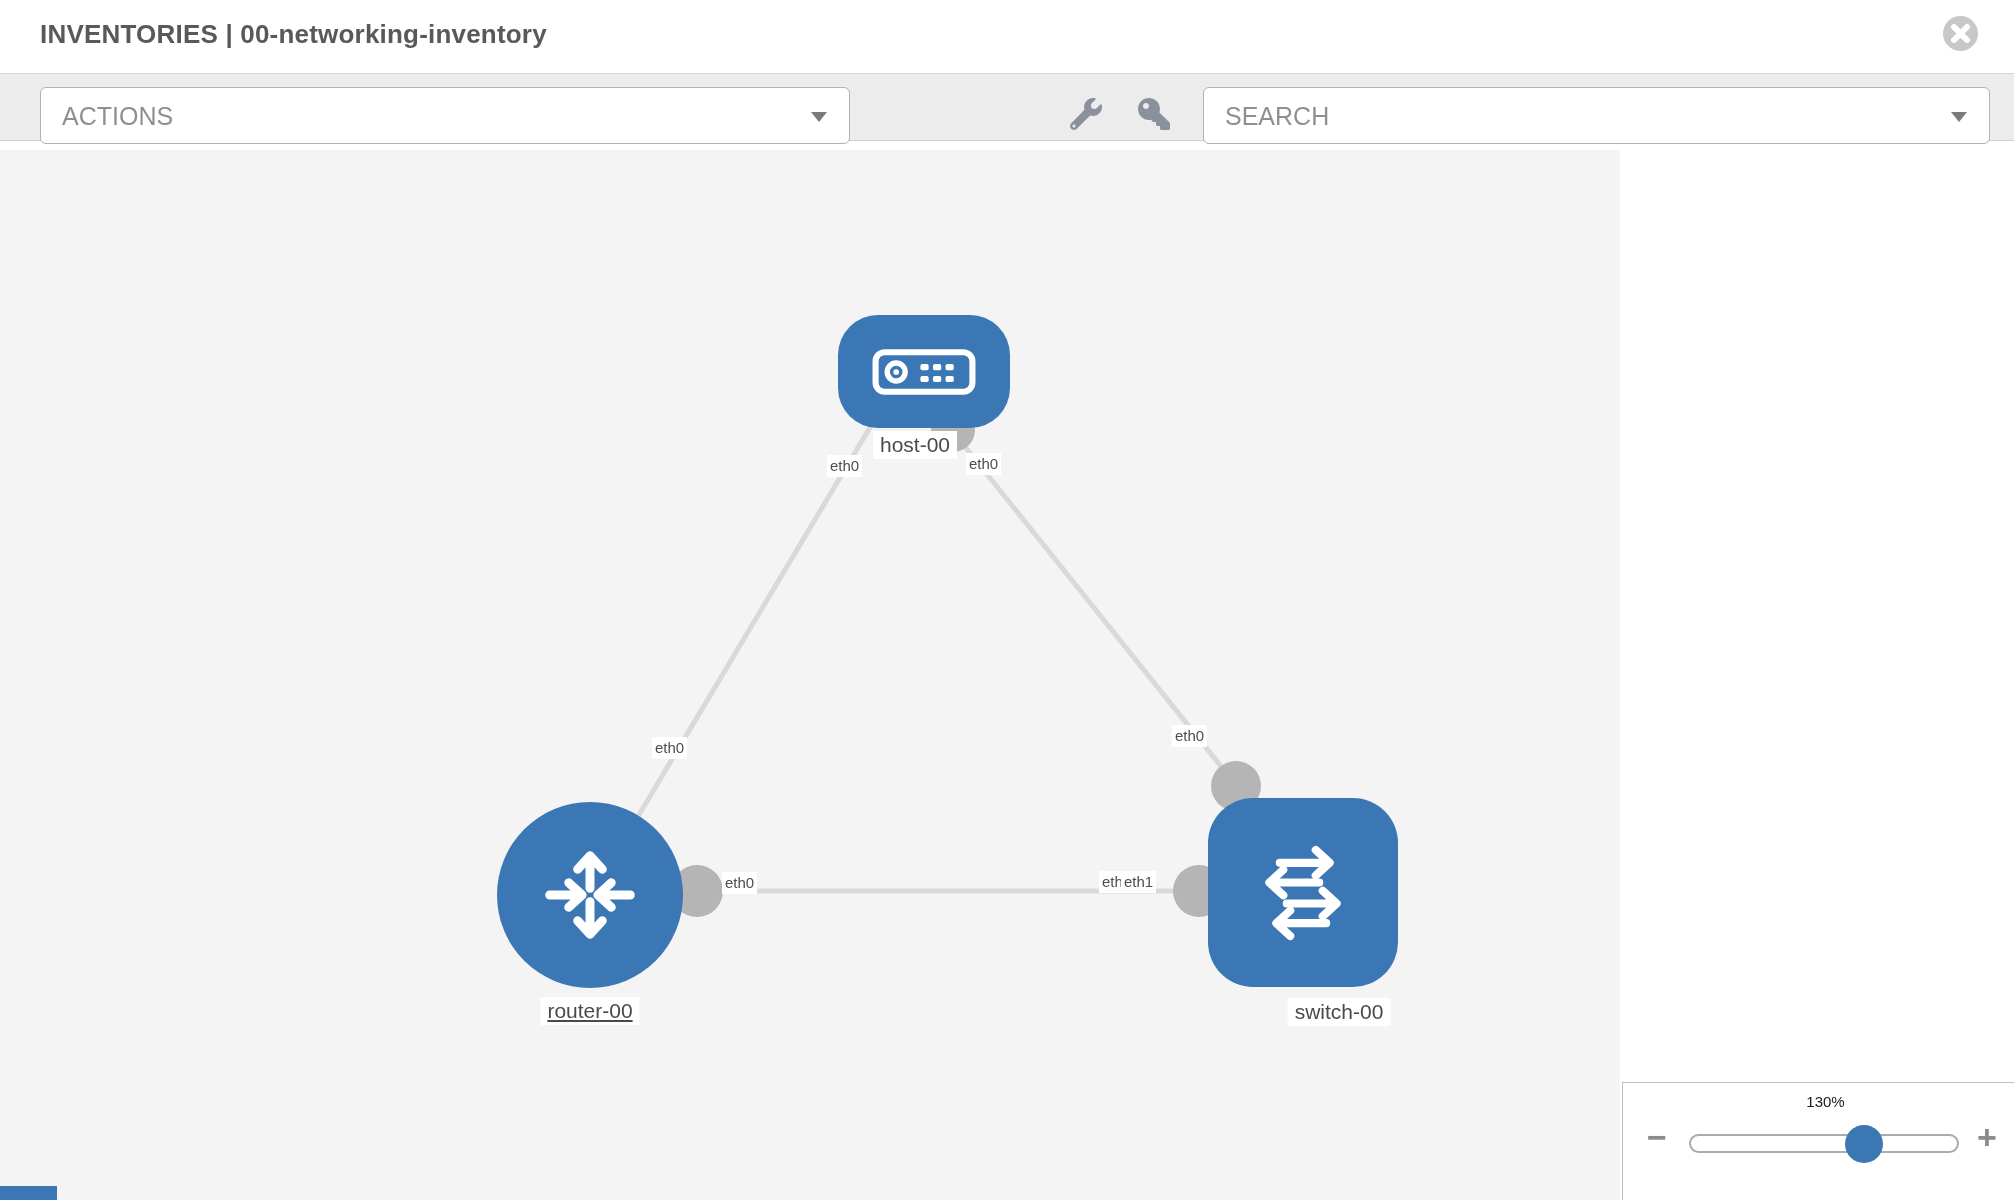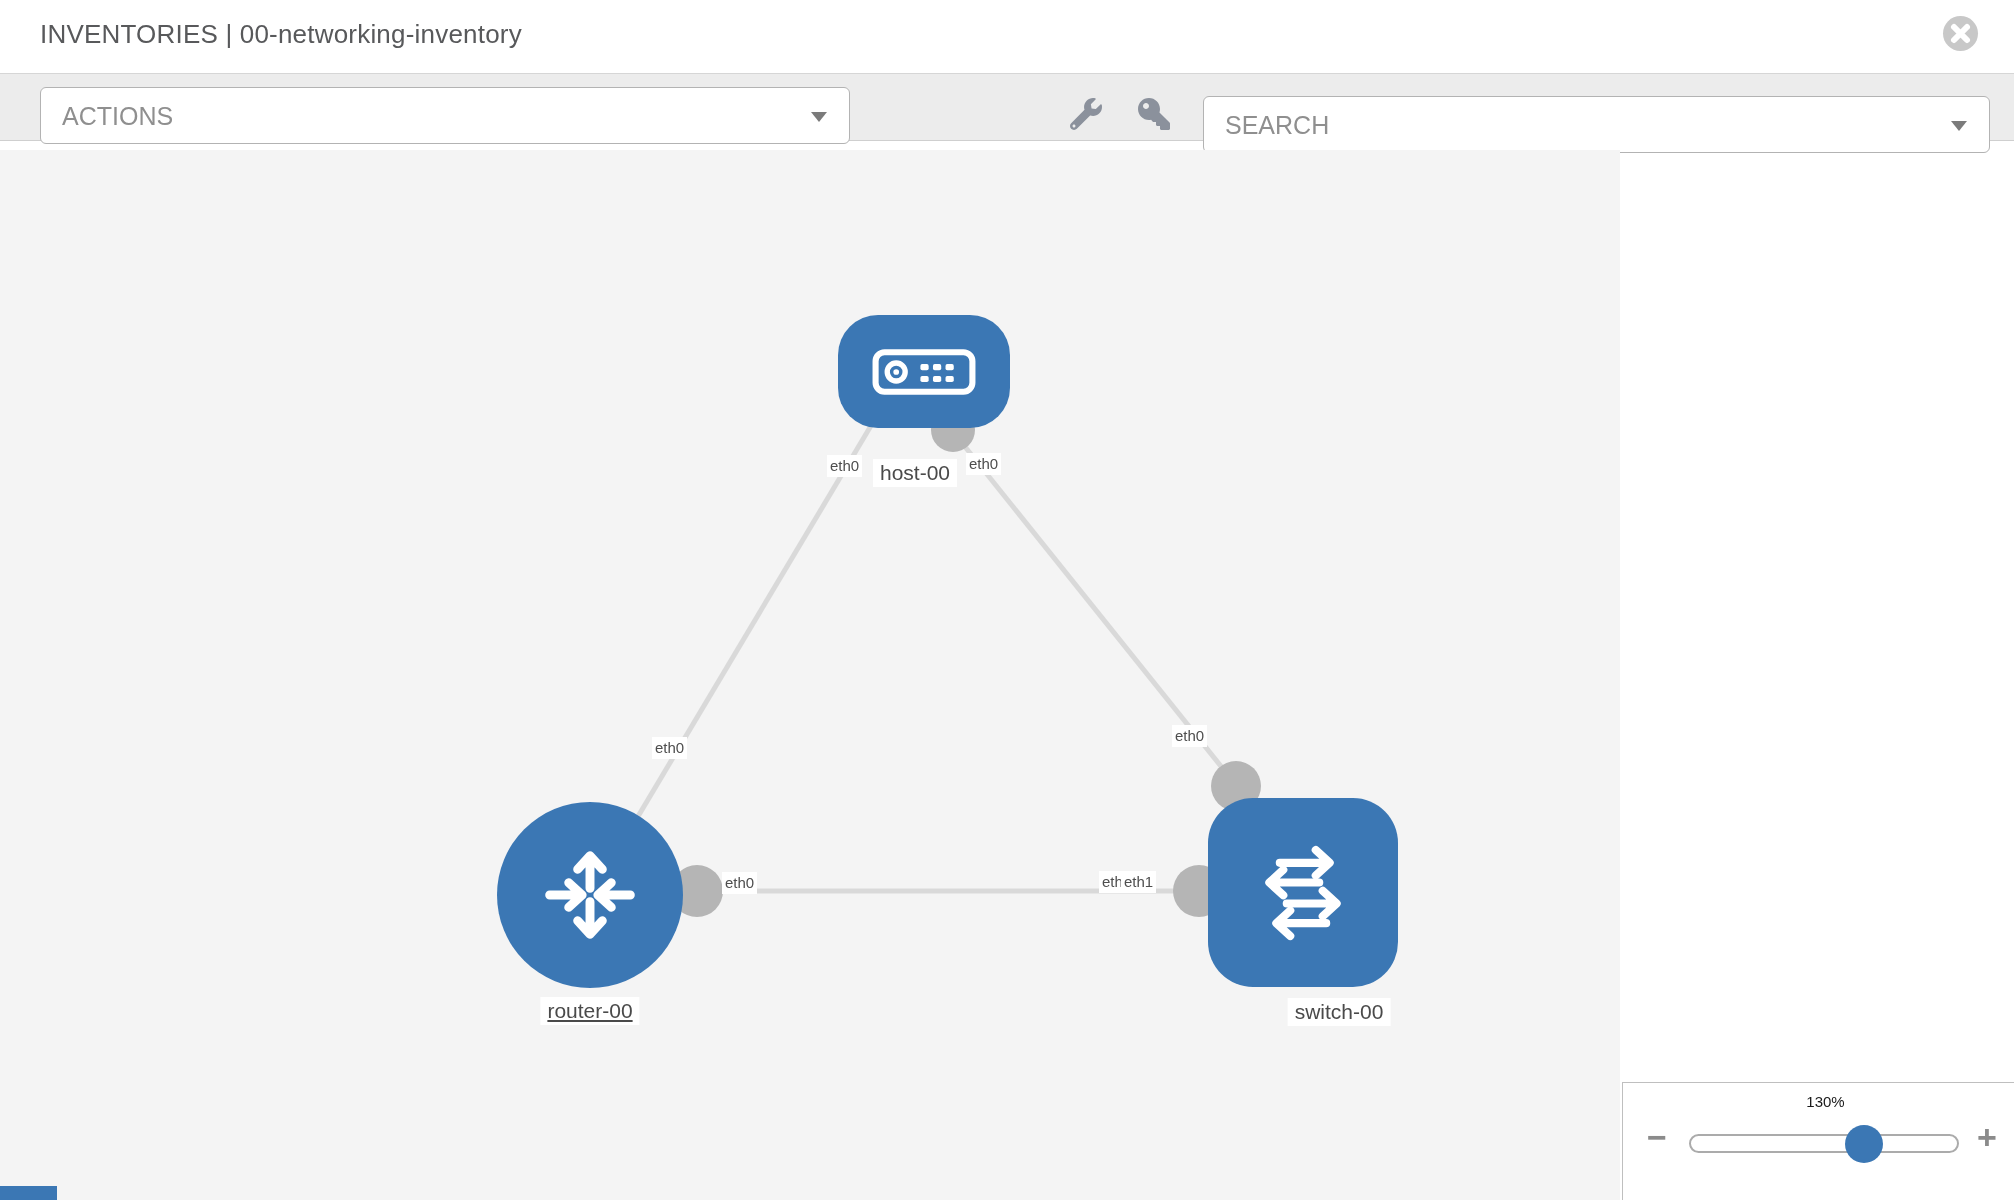--- a/index.html
+++ b/index.html
@@ -2,21 +2,21 @@
 <html><head>
 <meta charset="utf-8">
 <style>
   * { margin:0; padding:0; box-sizing:border-box; }
   html,body { width:2014px; height:1200px; overflow:hidden;
     font-family:"Liberation Sans","DejaVu Sans",sans-serif; background:#fff; }
   .page { position:relative; width:2014px; height:1200px; }
 
   
   .hdr { position:absolute; left:0; top:0; width:2014px; height:73px; background:#fff; }
-  .hdr-title { position:absolute; left:40px; top:19px; font-size:26px; font-weight:normal;
+  .hdr-title { position:absolute; left:40px; top:19px; font-size:26px; font-weight:bold;
     color:#58595b; letter-spacing:.2px; }
   .close-btn { position:absolute; left:1942px; top:15px; width:37px; height:37px;
     border:none; background:transparent; cursor:pointer; }
 
   
   .tb { position:absolute; left:0; top:73px; width:2014px; height:68px; background:#ececec;
     border-top:1px solid #d6d6d6; border-bottom:1px solid #cfcfcf; }
   .sel { position:absolute; top:13px; height:57px; background:#fff; border:1px solid #b3b3b3;
     border-radius:6px; cursor:pointer; }
   .sel-label { position:absolute; left:21px; top:14px; font-size:25px; color:#8f8f8f; }
@@ -89,21 +89,21 @@
     </button>
 
     <button class="tb-icon-btn" style="left:1134px;">
       <svg width="32" height="32" viewBox="0 0 512 512">
         <g transform="translate(512,0) scale(-1,1)">
           <path fill="#8b919c" d="M512 176.001C512 273.203 433.202 352 336 352c-11.22 0-22.19-1.062-32.827-3.069l-24.012 27.014A23.999 23.999 0 0 1 261.223 384H224v40c0 13.255-10.745 24-24 24h-40v40c0 13.255-10.745 24-24 24H24c-13.255 0-24-10.745-24-24v-78.059c0-6.365 2.529-12.47 7.029-16.971l161.802-161.802C163.108 213.814 160 195.271 160 176 160 78.798 238.797.001 335.999 0 433.488-.001 512 78.511 512 176.001zM336 128c0 26.51 21.49 48 48 48s48-21.49 48-48-21.49-48-48-48-48 21.49-48 48z"></path>
         </g>
       </svg>
     </button>
 
-    <div class="sel" style="left:1203px; width:787px;margin-top:9px;">
+    <div class="sel" style="left:1203px; width:787px;">
       <span class="sel-label">SEARCH</span>
       <span class="caret"></span>
     </div>
   </div>
 
   <div class="canvas">
 
     <svg class="topo-svg" width="2014" height="1050" viewBox="0 150 2014 1050">
       <line class="link" x1="872" y1="424" x2="615" y2="855"></line>
       <line class="link" x1="950" y1="428" x2="1248" y2="800"></line>
@@ -147,21 +147,21 @@
     </div>
 
     <span class="iface-label" style="left:827px;  top:305px;">eth0</span>
     <span class="iface-label" style="left:966px;  top:303px;">eth0</span>
     <span class="iface-label" style="left:652px;  top:587px;">eth0</span>
     <span class="iface-label" style="left:1172px; top:575px;">eth0</span>
     <span class="iface-label" style="left:722px;  top:722px;">eth0</span>
     <span class="iface-label" style="left:1099px; top:721px;">eth0</span>
     <span class="iface-label" style="left:1121px; top:721px;">eth1</span>
 
-    <span class="node-label" style="left:915px;  top:309px;">host-00</span>
+    <span class="node-label" style="left:915px;  top:281px;">host-00</span>
     <span class="node-label" style="left:590px;  top:847px;text-decoration:underline;">router-00</span>
     <span class="node-label" style="left:1339px; top:848px;">switch-00</span>
   </div>
 
   <div class="zoom-panel">
     <div class="zoom-value">130%</div>
     <button class="zoom-minus">−</button>
     <div class="zoom-track"></div>
     <div class="zoom-thumb"></div>
     <button class="zoom-plus">+</button>

